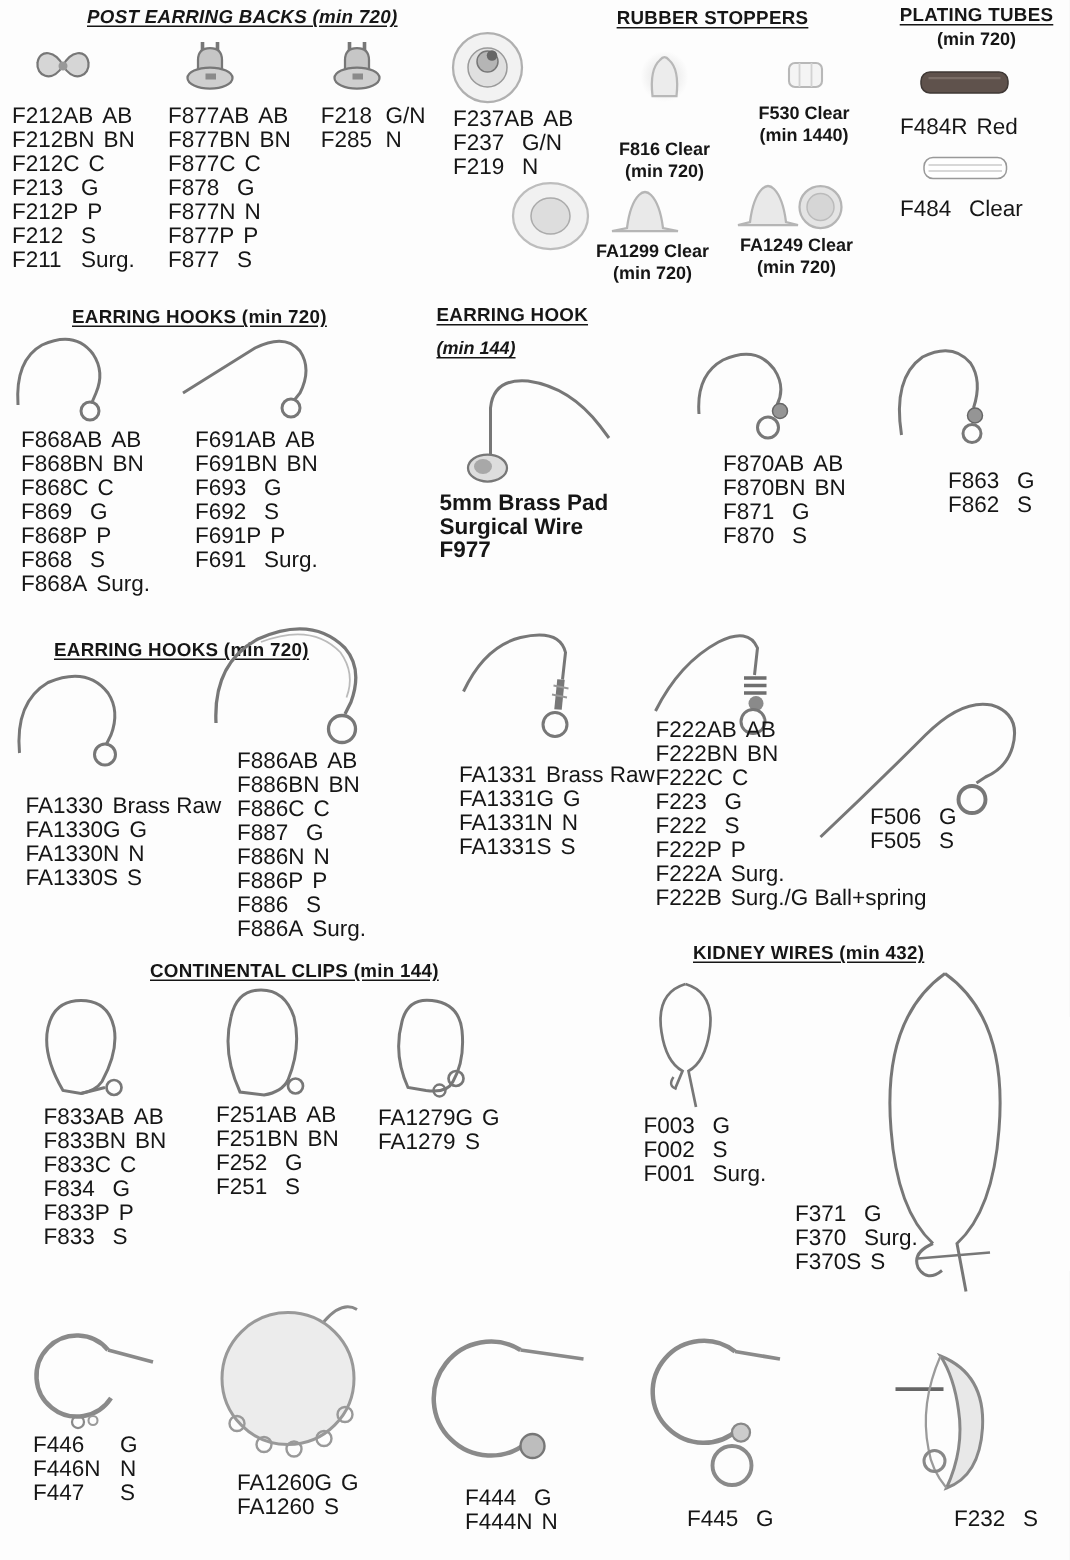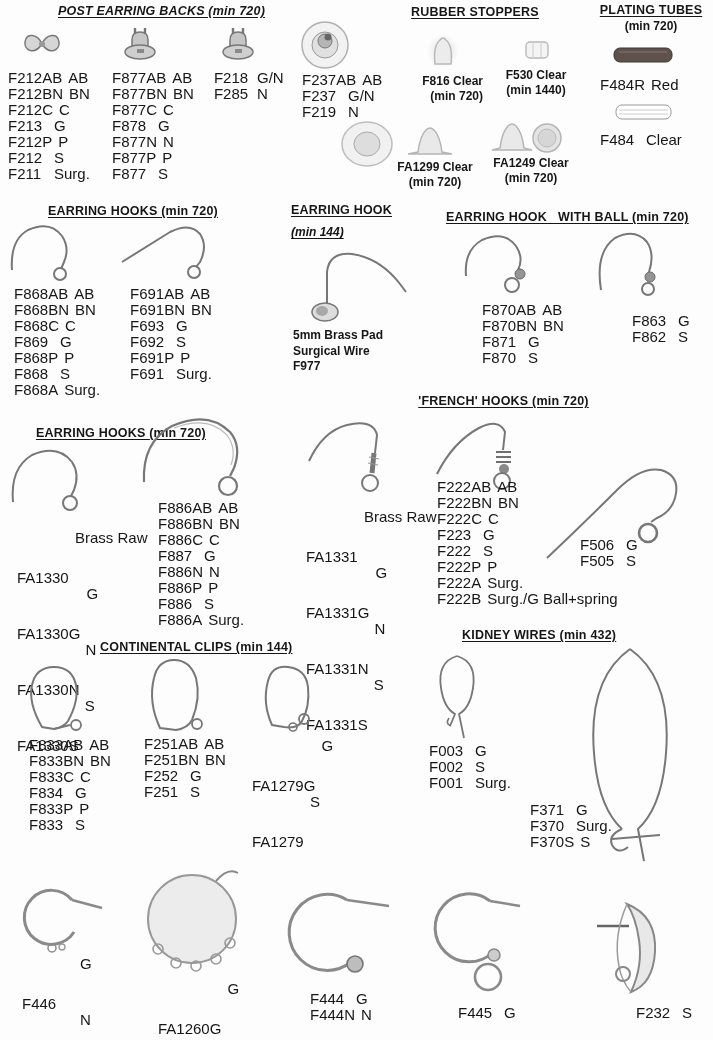--- a/index.html
+++ b/index.html
@@ -11,23 +11,23 @@
   .title {
     position:absolute; font-size:12.5px; font-weight:700; text-align:center;
     text-decoration:underline; text-underline-offset:2px; white-space:pre; letter-spacing:.2px;
   }
   .title.left { text-align:left; }
   .sub { position:absolute; font-size:12px; font-weight:700; text-align:center; white-space:pre; }
   .sub.u { text-decoration:underline; text-underline-offset:2px; }
   .parts { position:absolute; font-size:15px; font-weight:400; line-height:16px; white-space:nowrap; }
   .prow { display:flex; }
   .prow .code { display:inline-block; min-width:46px; padding-right:6px; }
-  .parts.wide .code { min-width:58px;margin-top:40px; }
+  .parts.wide .code { min-width:58px; }
   .slabel { position:absolute; font-size:12px; font-weight:700; line-height:15px; text-align:center; white-space:nowrap; }
-  .plines { position:absolute; font-size:12px; font-weight:700; line-height:15.5px; white-space:nowrap; }
+  .plines { position:absolute; font-size:15px; font-weight:700; line-height:15.5px; white-space:nowrap; }
   svg { position:absolute; overflow:visible; }
   .halo { background:radial-gradient(closest-side, #efefef 55%, rgba(239,239,239,0)); }
 </style>
 </head>
 <body>
 
 <div id="page">
 
   <div class="title" style="left:58px; top:4px; width:196px;font-style:italic;">POST EARRING BACKS (min 720)</div>
 
@@ -142,21 +142,21 @@
         <span class="code">F219</span>
         <span class="fin">N</span>
       </div>
     </div>
 
   <div class="title" style="left:410px; top:5px; width:130px;">RUBBER STOPPERS</div>
 
   <svg class="halo" style="left:427px; top:34px;" width="32" height="34" viewBox="0 0 32 34">
     <path d="M8,30 Q6,12 13,6 Q16,2 19,6 Q26,12 24,30 Z" fill="#ececec" stroke="#b8b8b8" stroke-width="1.5"></path>
   </svg>
-  <div class="slabel" style="left:403px; top:74px; width:80px;text-align:right;">
+  <div class="slabel" style="left:403px; top:92px; width:80px;">
     <div><span>F816</span>&nbsp;<span>Clear</span></div>
     <div>(min 720)</div>
   </div>
 
   <svg style="left:524px; top:40px;" width="26" height="20" viewBox="0 0 26 20">
     <rect x="2" y="2" width="22" height="16" rx="4" fill="#f4f4f4" stroke="#b8b8b8" stroke-width="1.4"></rect>
     <path d="M9,2 L9,18 M17,2 L17,18" stroke="#d2d2d2" stroke-width="1.2"></path>
   </svg>
   <div class="slabel" style="left:499px; top:68px; width:74px;">
     <div><span>F530</span>&nbsp;<span>Clear</span></div>
@@ -287,21 +287,20 @@
     <path d="M27,64 L27,30 Q29,10 52,12 Q80,16 100,42 L106,50" fill="none" stroke="#777" stroke-width="2"></path>
     <ellipse cx="25" cy="70" rx="13" ry="9" fill="#dddddd" stroke="#777" stroke-width="1.5"></ellipse>
     <ellipse cx="22" cy="69" rx="6" ry="5" fill="#a8a8a8"></ellipse>
   </svg>
   <div class="plines" style="left:293px; top:328px;">
     <div>5mm Brass Pad</div>
     <div>Surgical Wire</div>
     <div>F977</div>
   </div>
 
-  <div class="title left" style="left:446px; top:210px; width:224px;">EARRING HOOK   WITH BALL (min 720)</div>
 
   <svg style="left:460px; top:228px;" width="80" height="72" viewBox="0 0 80 72">
     <path d="M6,48 Q4,22 22,12 Q44,2 56,18 Q64,30 58,42" fill="none" stroke="#777" stroke-width="2"></path>
     <circle cx="60" cy="46" r="5" fill="#959595" stroke="#666"></circle>
     <circle cx="52" cy="57" r="7" fill="none" stroke="#777" stroke-width="2"></circle>
   </svg>
   <svg style="left:593px; top:228px;" width="72" height="76" viewBox="0 0 72 76">
     <path d="M8,62 Q2,24 22,10 Q42,0 54,14 Q62,26 56,44" fill="none" stroke="#777" stroke-width="2"></path>
     <circle cx="57" cy="49" r="5" fill="#959595" stroke="#666"></circle>
     <circle cx="55" cy="61" r="6" fill="none" stroke="#777" stroke-width="2"></circle>
@@ -398,21 +397,20 @@
       <div class="prow">
         <span class="code">F886</span>
         <span class="fin">S</span>
       </div>
       <div class="prow">
         <span class="code">F886A</span>
         <span class="fin">Surg.</span>
       </div>
     </div>
 
-  <div class="title" style="left:396px; top:394px; width:215px;">'FRENCH' HOOKS (min 720)</div>
 
   <svg style="left:303px; top:413px;" width="104" height="92" viewBox="0 0 104 92">
     <path d="M6,48 Q20,18 44,12 Q70,6 74,22 L72,40" fill="none" stroke="#777" stroke-width="2"></path>
     <path d="M71,40 L69,60" stroke="#777" stroke-width="5"></path>
     <path d="M66,44 L76,46 M65,50 L75,52" stroke="#999" stroke-width="1.2"></path>
     <circle cx="67" cy="70" r="8" fill="none" stroke="#777" stroke-width="2"></circle>
   </svg>
   <svg style="left:433px; top:412px;" width="95" height="95" viewBox="0 0 95 95">
     <path d="M4,62 Q20,30 46,16 Q66,6 72,20 L70,38" fill="none" stroke="#777" stroke-width="2"></path>
     <path d="M63,40 L78,40 M63,45 L78,45 M63,50 L78,50" stroke="#6e6e6e" stroke-width="2.2"></path>

